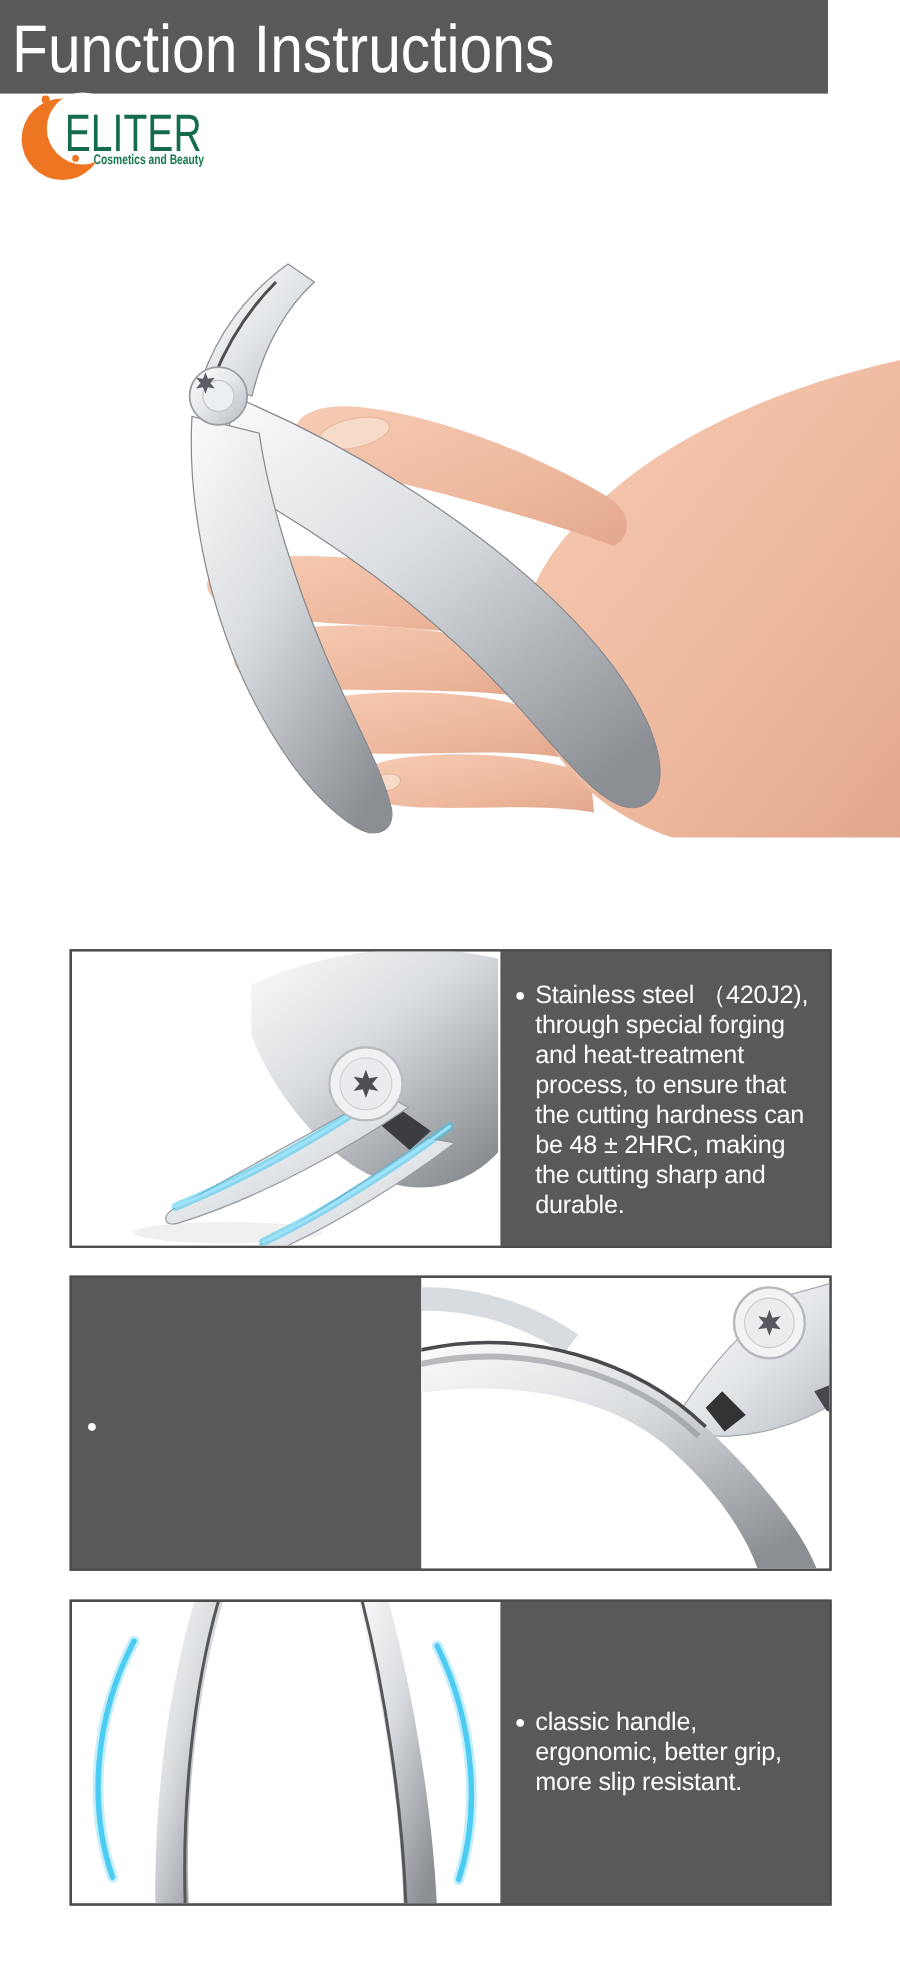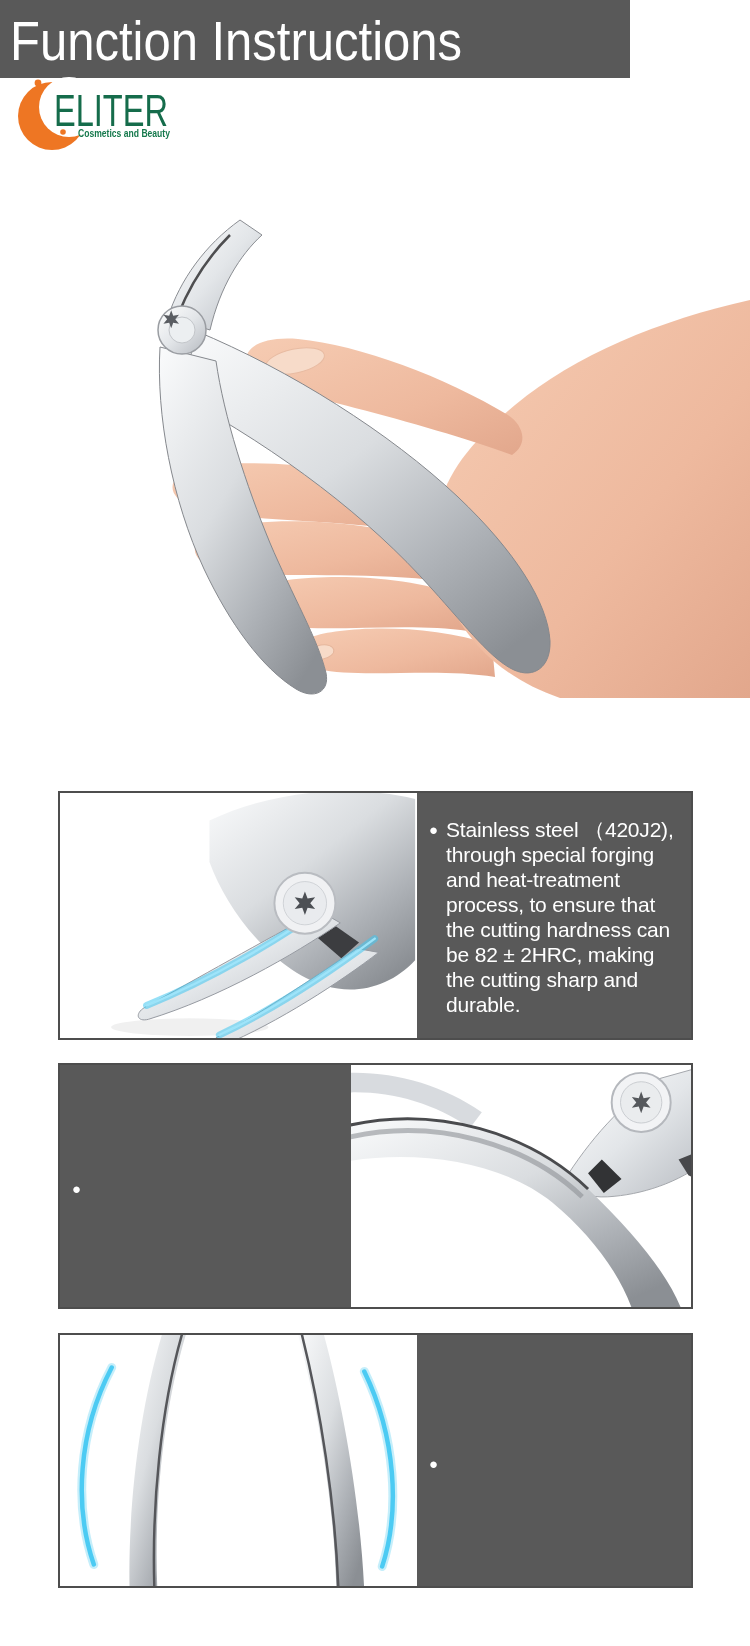--- a/index.html
+++ b/index.html
@@ -1,18 +1,18 @@
 <!DOCTYPE html>
 <html style="--banner-bg: #595959; --panel-bg: #595959; --panel-text: #ffffff; --section-border: #4d4d4d; --logo-orange: #ee7623; --logo-green: #156c4b; --glow-blue: #40c6f0;"><head>
 <meta charset="utf-8">
 <style>
   html,body{margin:0;padding:0;background:#fff;}
   .page{position:relative;width:750px;height:1646px;margin:0 auto;background:#fff;
         font-family:"Liberation Sans","DejaVu Sans",sans-serif;overflow:hidden;}
-  .banner{position:absolute;left:0;top:0;width:630px;height:78px;background:var(--banner-bg,#595959);}
+  .banner{position:absolute;left:0;top:0;width:690px;height:78px;background:var(--banner-bg,#595959);}
   .logo{position:absolute;left:10px;top:76px;width:230px;height:80px;}
   .hero{position:absolute;left:0;top:165px;width:750px;height:535px;}
   .hero svg,.photo svg,.logo svg,.banner svg{display:block;}
   .feature{position:absolute;left:58px;width:635px;display:flex;box-sizing:border-box;
            border:2px solid var(--section-border,#4d4d4d);background:var(--panel-bg,#595959);}
   .f1{top:791px;height:249px;}
   .f2{top:1063px;height:246px;}
   .f3{top:1333px;height:255px;}
   .photo{position:relative;background:#fff;overflow:hidden;}
   .f1 .photo,.f3 .photo{width:357px;flex:none;}
@@ -125,21 +125,21 @@
       </svg>
     </div>
     <div class="panel">
       <div class="bullet-row">
         <span class="bullet">●</span>
         <p>Stainless steel （420J2),
 through special forging
 and heat-treatment
 process, to ensure that
 the cutting hardness can
-be 82 ± 2HRC, making
+be 48 ± 2HRC, making
 the cutting sharp and
 durable.</p>
       </div>
     </div>
   </section>
 
   <section class="feature f2">
     <div class="panel">
       <div class="bullet-row">
         <span class="bullet">●</span>
@@ -174,17 +174,20 @@
         </g>
         <path d="M104,-8 C80,70 68,170 70,255 L98,255 C94,170 104,70 128,-8 Z" fill="url(#gmetal)"></path>
         <path d="M124,-8 C101,70 92,170 95,255" fill="none" stroke="#55565a" stroke-width="2.5"></path>
         <path d="M238,-8 C260,70 276,170 278,255 L306,255 C302,166 284,64 264,-8 Z" fill="url(#gmetal)"></path>
         <path d="M242,-8 C262,70 277,168 280,255" fill="none" stroke="#55565a" stroke-width="2.5"></path>
       </svg>
     </div>
     <div class="panel">
       <div class="bullet-row">
         <span class="bullet">●</span>
+        <p>classic handle,
+ergonomic, better grip,
+more slip resistant.</p>
       </div>
     </div>
   </section>
 
 </div>
 
 </body></html>

